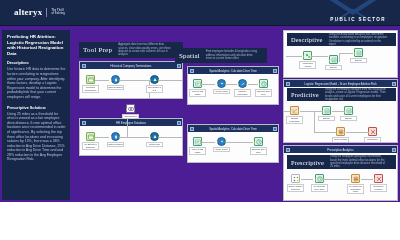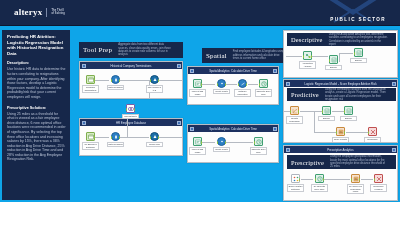--- a/index.html
+++ b/index.html
@@ -2,21 +2,21 @@
 <html><head>
 <meta charset="utf-8">
 <style>
   * { box-sizing: border-box; margin: 0; padding: 0; }
   html, body {
     width: 400px; height: 202px;
     background: #ffffff;
     font-family: "Liberation Sans", sans-serif;
     overflow: hidden;
   }
-  #app { position: relative; width: 400px; height: 202px; background: #0ea5e9; }
+  #app { position: relative; width: 400px; height: 202px; background: #4c1d95; }
 
   
   .header {
     position: absolute; left: 0; top: 0; width: 400px; height: 26px;
     background: #16274a;
     border-bottom: 1px solid #0d1830;
   }
   .logo-wrap {
     position: absolute; left: 14px; top: 7px;
     display: flex; align-items: center; gap: 4px;
@@ -248,21 +248,21 @@
           <svg class="glyph" viewBox="0 0 12 12">
               <circle cx="6" cy="6" r="5" fill="#1b6fa8"></circle>
               <path d="M6 2 L9 8 L3 8 Z" fill="#ffffff"></path>
             </svg>
         </div>
         <div class="node-lbl">Unique Tool</div>
       </div>
     </div>
   </div>
 
-  <div class="band" style="left:202px; top:48px; width:92px; height:15px;">
+  <div class="band" style="left:175px; top:48px; width:92px; height:15px;">
     <span class="band-title">Spatial</span>
     <span class="band-sub" style="max-width:52px">Find employee latitudes &amp; longitudes using address information and calculate drive times to current home office</span>
   </div>
 
   <div class="wf" style="left:187px; top:66px; width:92px; height:39px;">
     <div class="wf-bar">
       <span class="wf-sq"></span>
       <span class="wf-name">Spatial Analytics: Calculate Drive Time</span>
       <span class="wf-sq"></span>
     </div>

